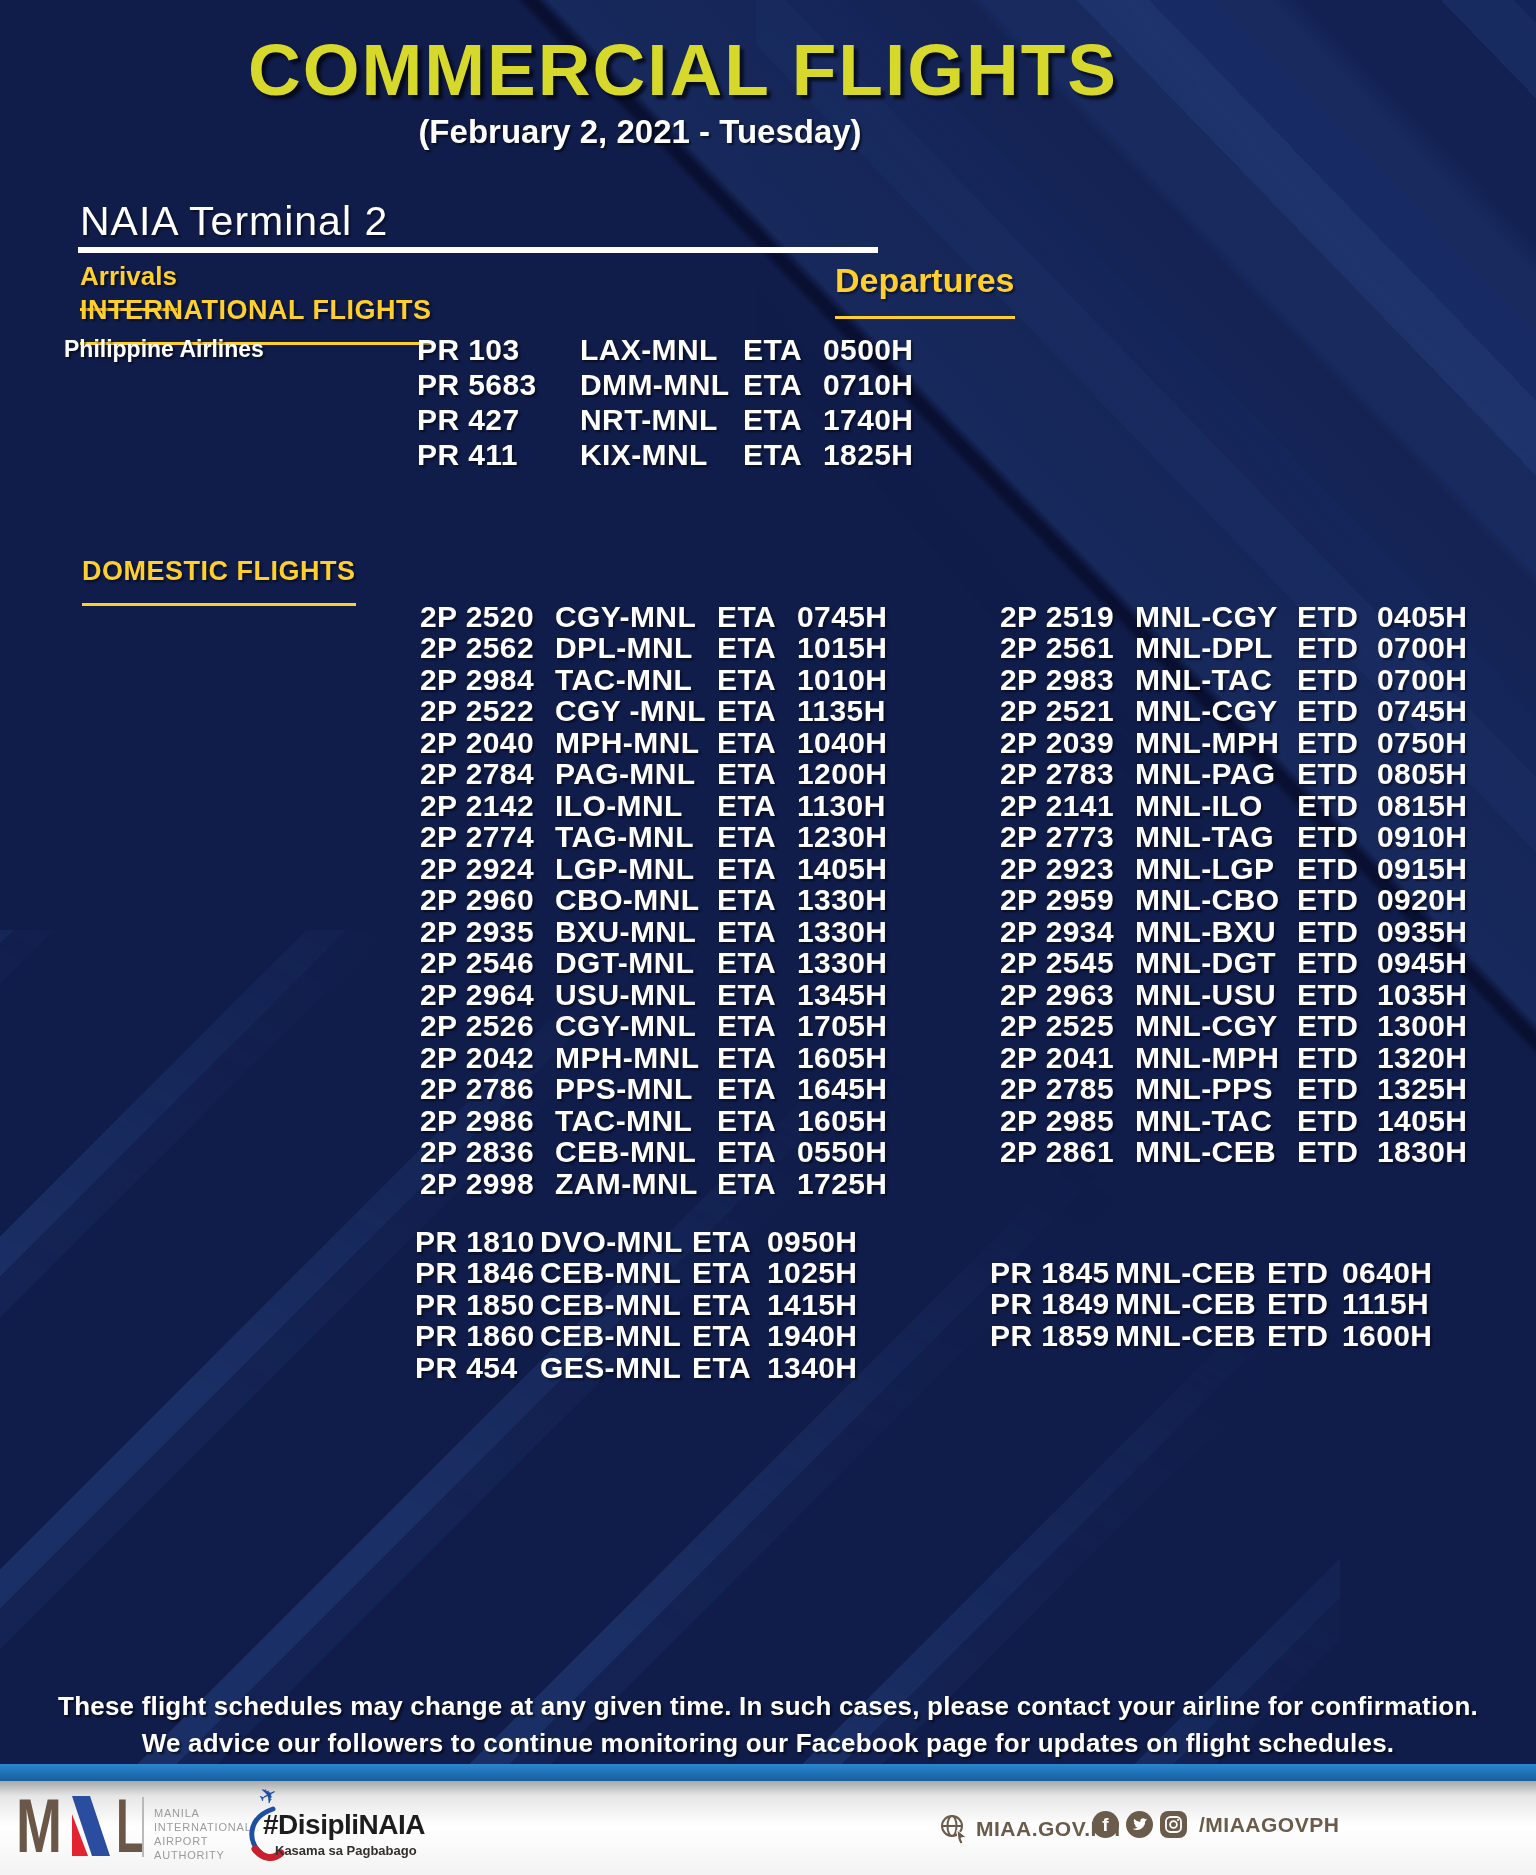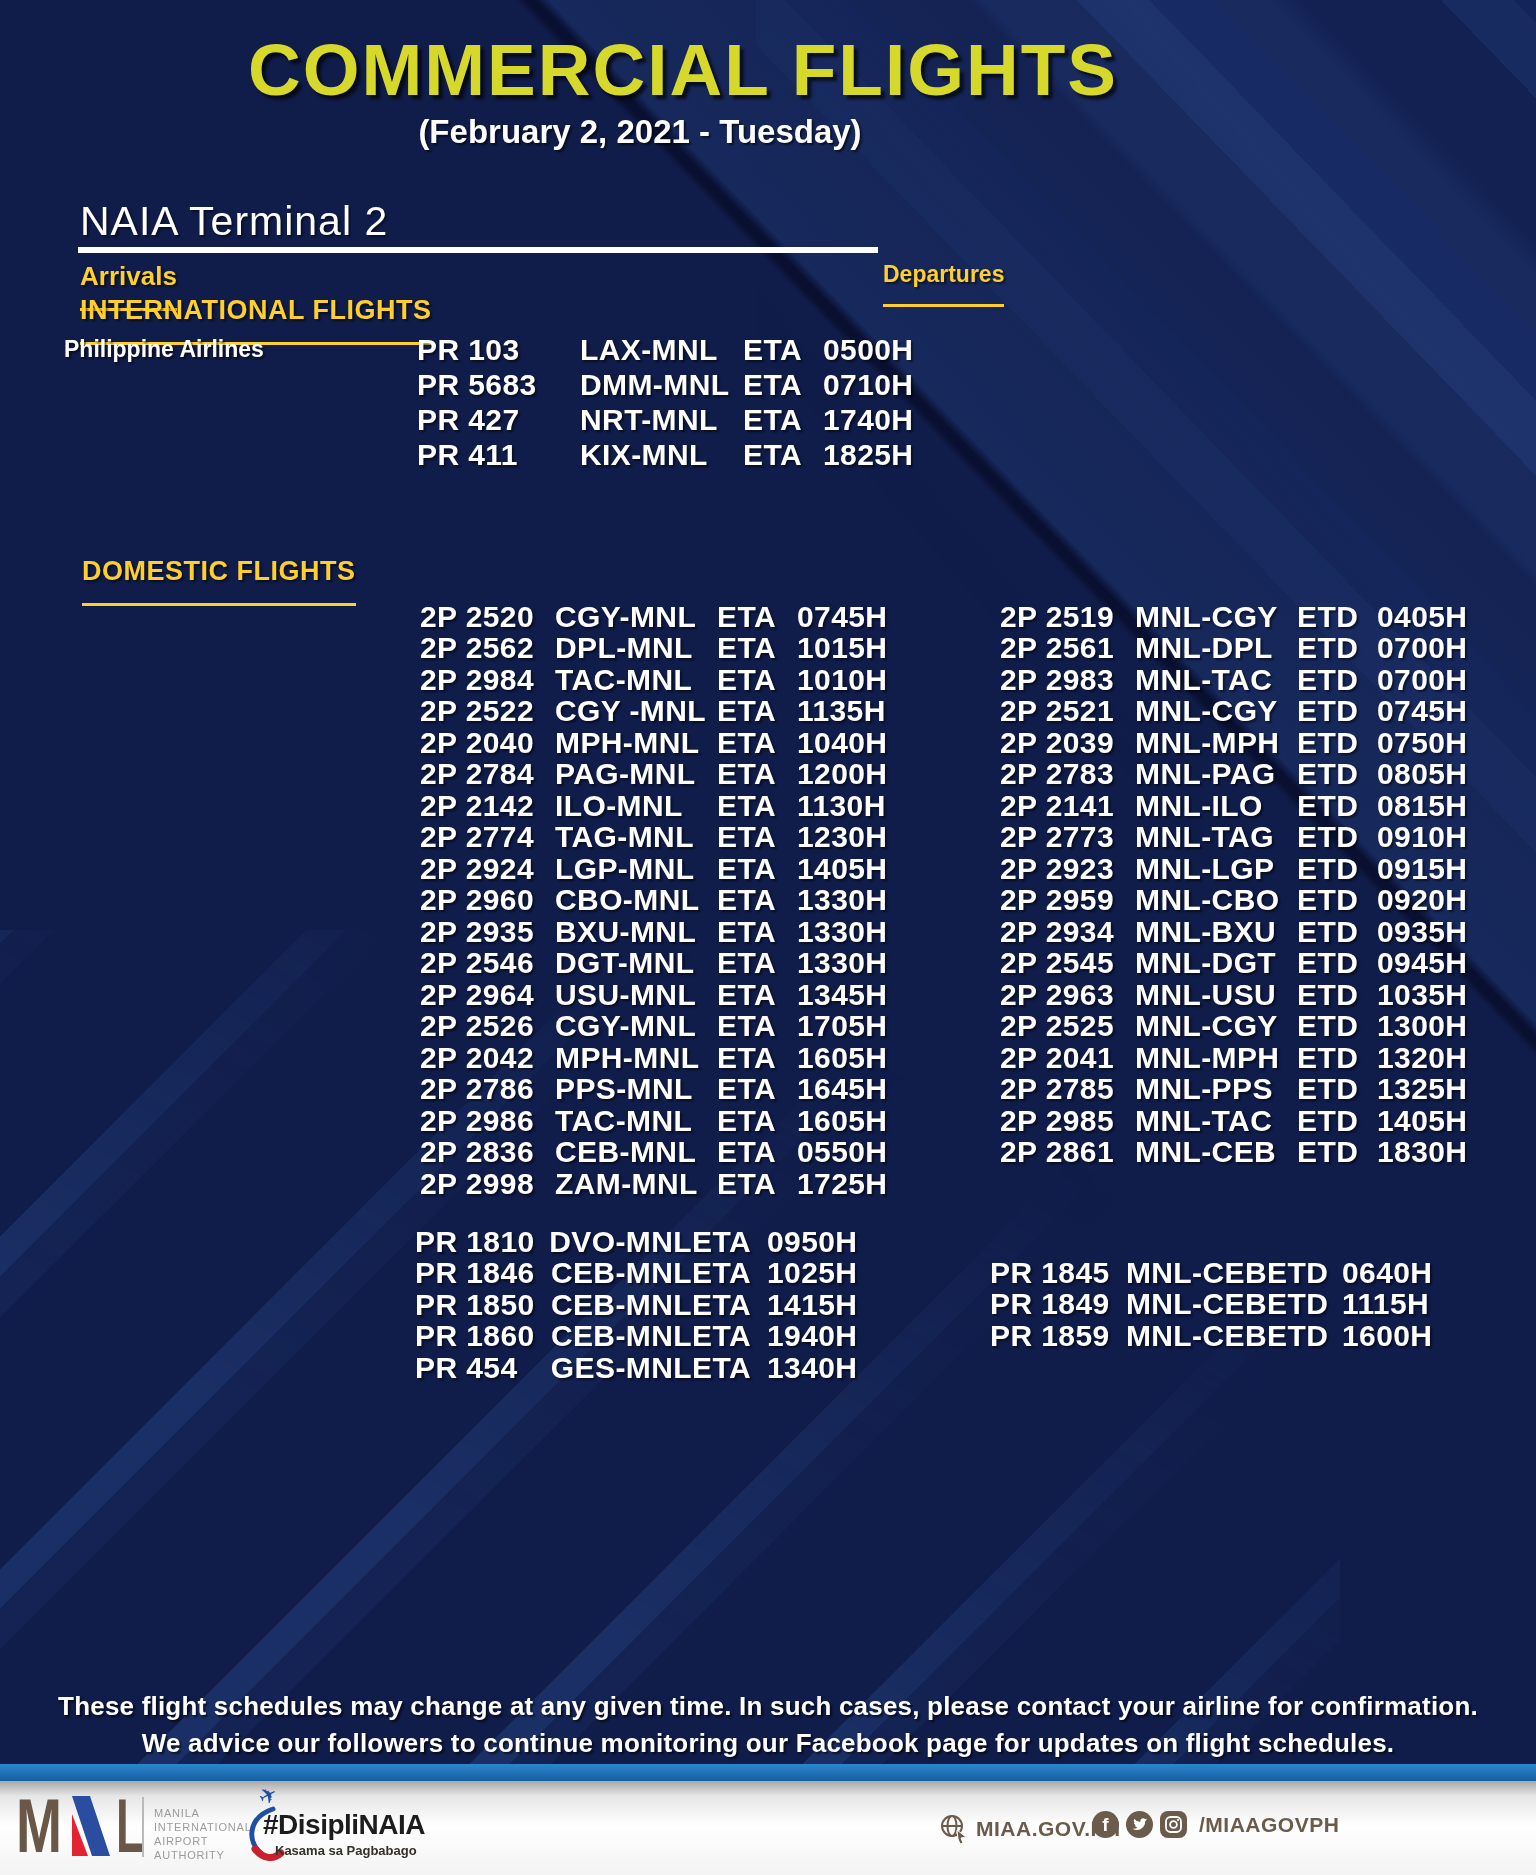--- a/index.html
+++ b/index.html
@@ -50,40 +50,40 @@
   .terminal-name{
     position:absolute;left:80px;top:198px;font-size:41px;font-weight:400;
     letter-spacing:1px;color:#ffffff;text-shadow:2px 2px 2px rgba(0,0,0,0.45);
   }
   .terminal-bar{position:absolute;left:78px;top:247px;width:800px;height:6px;background:#ffffff;}
   .gold-head{
     color:#ffcf2e;font-weight:700;text-shadow:2px 2px 2px rgba(0,0,0,0.5);
     border-bottom:3px solid #ffcf2e;padding-bottom:16px;display:inline-block;
   }
   .arrivals{position:absolute;left:80px;top:261px;font-size:26px;}
-  .departures{position:absolute;left:883px;top:261px;font-size:23px;text-align:right;}
+  .departures{position:absolute;left:835px;top:261px;font-size:34px;text-align:right;}
   .intl-head{position:absolute;left:80px;top:295px;font-size:27px;letter-spacing:0.5px;}
   .dom-head{position:absolute;left:82px;top:556px;font-size:27px;letter-spacing:0.5px;}
   .airline{
     position:absolute;left:64px;top:332px;height:35px;line-height:35px;
     font-size:23px;font-weight:700;color:#fff;text-shadow:2px 2px 2px rgba(0,0,0,0.5);
   }
   .fgroup{position:absolute;color:#ffffff;}
   .frow{display:flex;height:31.5px;align-items:center;
     font-size:30px;font-weight:700;letter-spacing:0.4px;
     text-shadow:2px 2px 2px rgba(0,0,0,0.5);white-space:nowrap;}
   .fc{display:block;}
   .fc-flight-number{width:135px;}
   .fc-route{width:162px;}
   .fc-time-label{width:80px;}
   #intl-rows .frow{height:35px;}
   #intl-rows .fc-flight-number{width:163px;}
   #intl-rows .fc-route{width:163px;}
   .pr-group .fc-flight-number{width:125px;}
-  .pr-group .fc-route{width:152px;text-align:right;}
+  .pr-group .fc-route{width:152px;}
   .pr-group .fc-time-label{width:75px;}
   #intl-rows{left:417px;top:332px;}
   #dom-arr-2p{left:420px;top:601px;}
   #dom-dep-2p{left:1000px;top:601px;}
   #dom-arr-pr{left:415px;top:1226px;}
   #dom-dep-pr{left:990px;top:1257px;}
   .disclaimer{
     position:absolute;left:0;top:1688px;width:1536px;text-align:center;
     font-size:26px;font-weight:700;line-height:37px;color:#ffffff;
     text-shadow:2px 2px 2px rgba(0,0,0,0.6);letter-spacing:0.2px;

